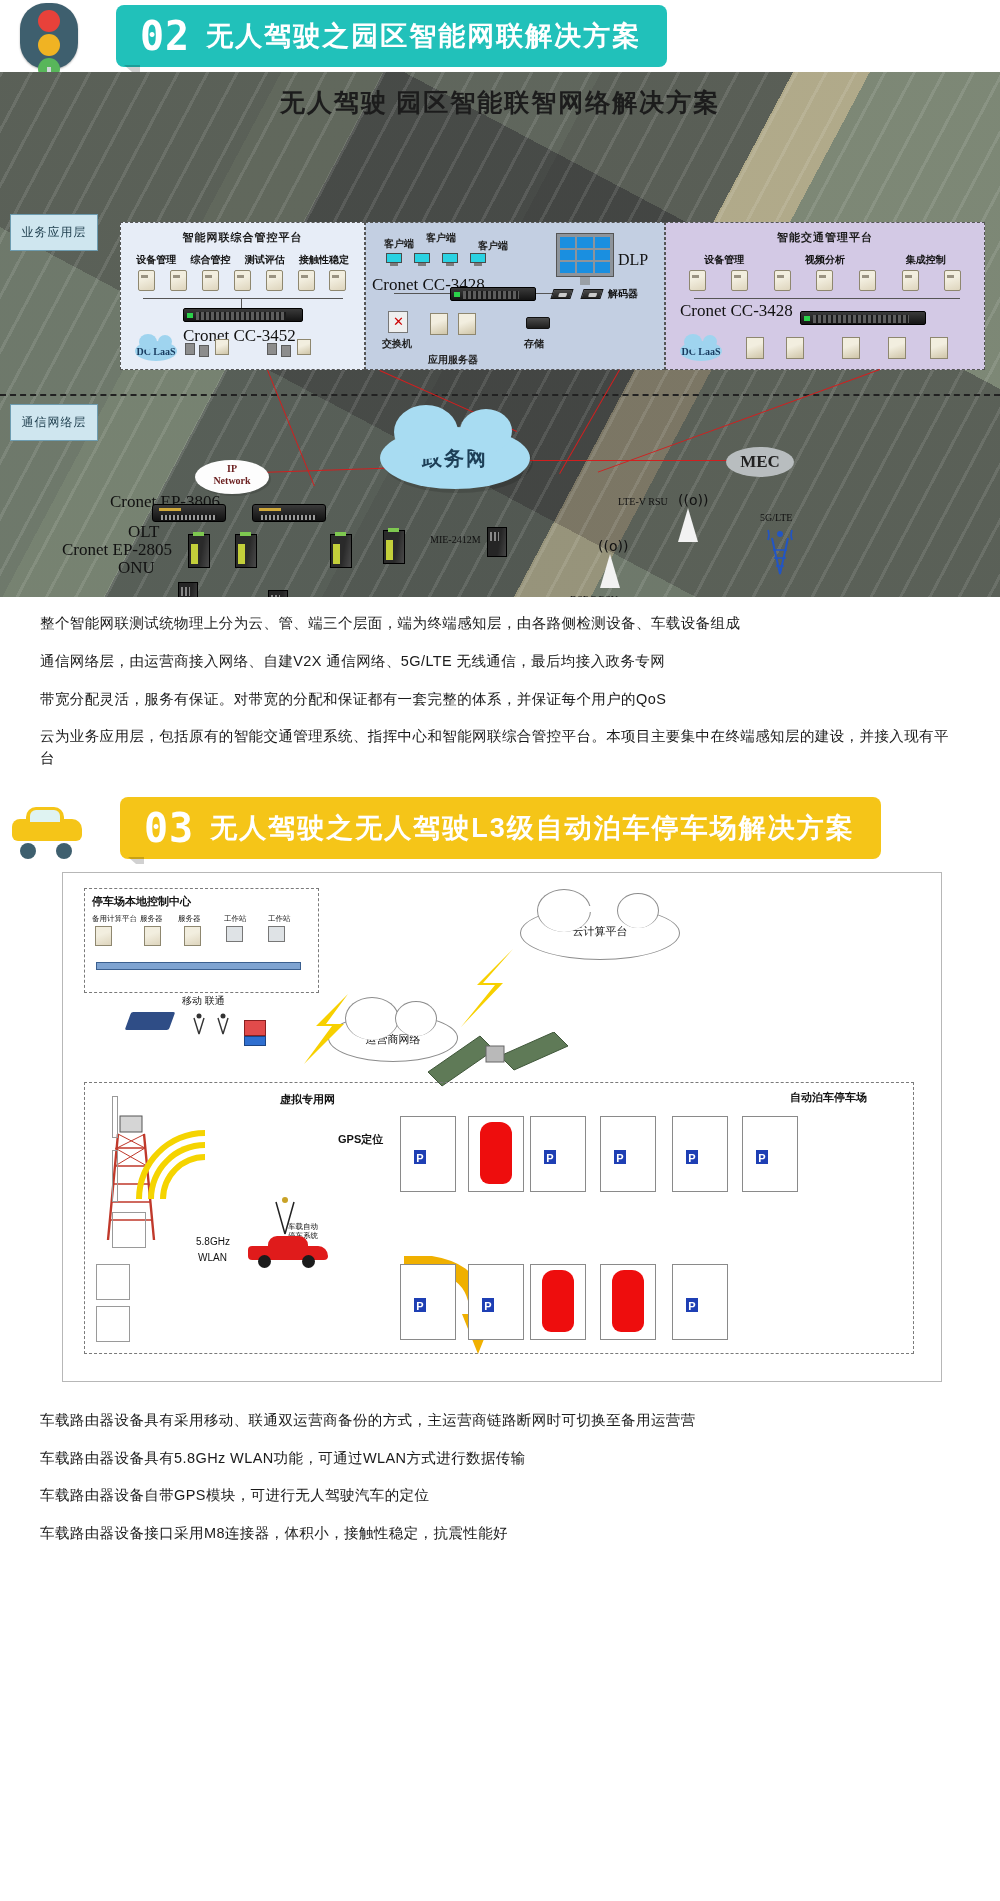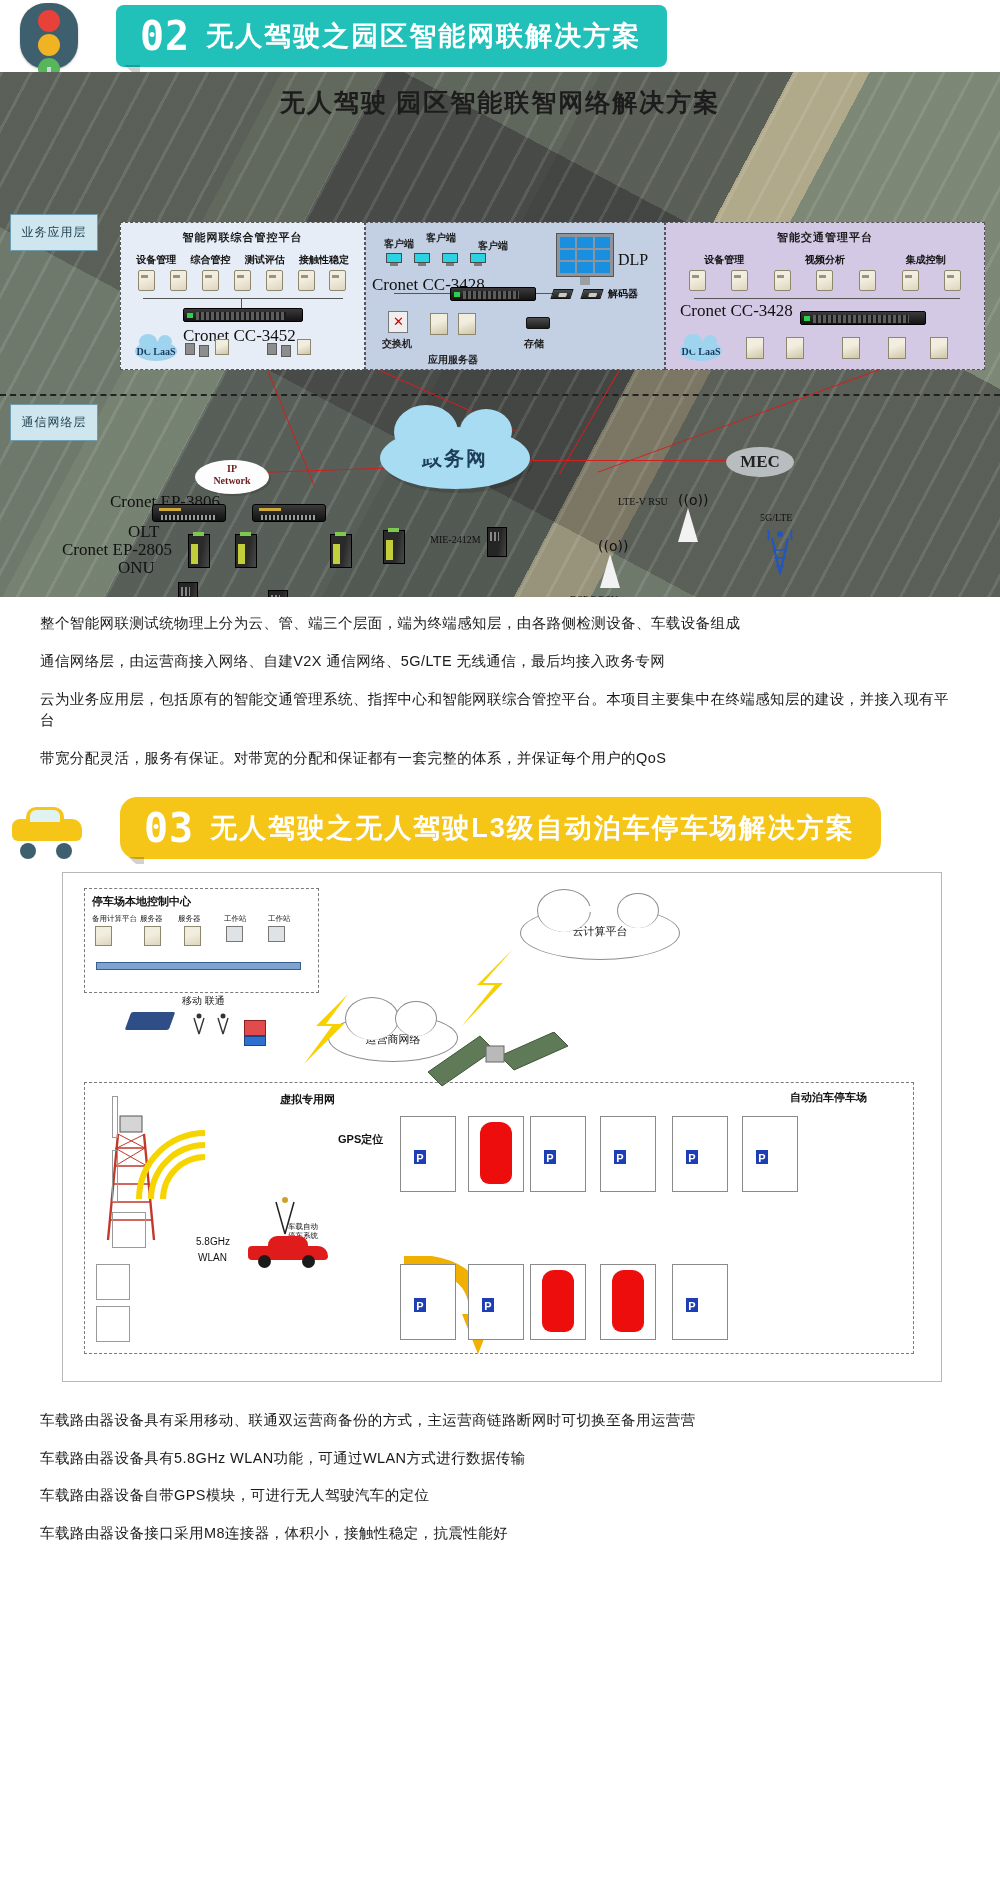--- a/index.html
+++ b/index.html
@@ -29,21 +29,21 @@
   .tl-y { background:#f0b323; top:31px; }
   .tl-g { background:#58b65a; top:55px; }
   .tl-pole { position:absolute; left:27px; top:64px; width:4px; height:22px; background:#cfd6da; }
 
   .banner-bar {
     margin-left:38px; height:62px; border-radius:8px;
     display:flex; align-items:center; padding:0 26px 0 14px;
     position:relative; flex:none;
   }
   .banner-bar.teal { background:#21c1ba; }
-  .banner-bar.gold { background:#f5c518;border-radius:17px; }
+  .banner-bar.gold { background:#f5c518; }
   .banner-bar:before {
     content:""; position:absolute; left:8px; bottom:-12px;
     border-left:16px solid transparent; border-top:14px solid rgba(0,0,0,.18);
   }
   .banner-num {
     font-family:"DejaVu Sans Mono", monospace;
     font-size:40px; font-weight:bold; color:#fff;
     letter-spacing:1px; padding:0 16px 0 10px;
     line-height:1;
   }
@@ -419,22 +419,22 @@
       <circle cx="20" cy="10" r="3" fill="#2255c4"></circle>
       <path d="M8 6 a14 14 0 0 1 0 10 M32 6 a14 14 0 0 0 0 10" stroke="#2255c4" stroke-width="1.6" fill="none"></path>
     </svg>
   </div>
 
 </div>
 
 <div class="para-block">
   <p>整个智能网联测试统物理上分为云、管、端三个层面，端为终端感知层，由各路侧检测设备、车载设备组成</p>
   <p>通信网络层，由运营商接入网络、自建V2X 通信网络、5G/LTE 无线通信，最后均接入政务专网</p>
+  <p>带宽分配灵活，服务有保证。对带宽的分配和保证都有一套完整的体系，并保证每个用户的QoS</p>
   <p>云为业务应用层，包括原有的智能交通管理系统、指挥中心和智能网联综合管控平台。本项目主要集中在终端感知层的建设，并接入现有平台</p>
-  <p>带宽分配灵活，服务有保证。对带宽的分配和保证都有一套完整的体系，并保证每个用户的QoS</p>
 </div>
 
 <div class="banner">
   <div class="car-icon">
     <div class="car-body"></div>
       <div class="car-top"></div>
       <div class="car-win"></div>
     <div class="car-w1"></div>
       <div class="car-w2"></div>
   </div>

